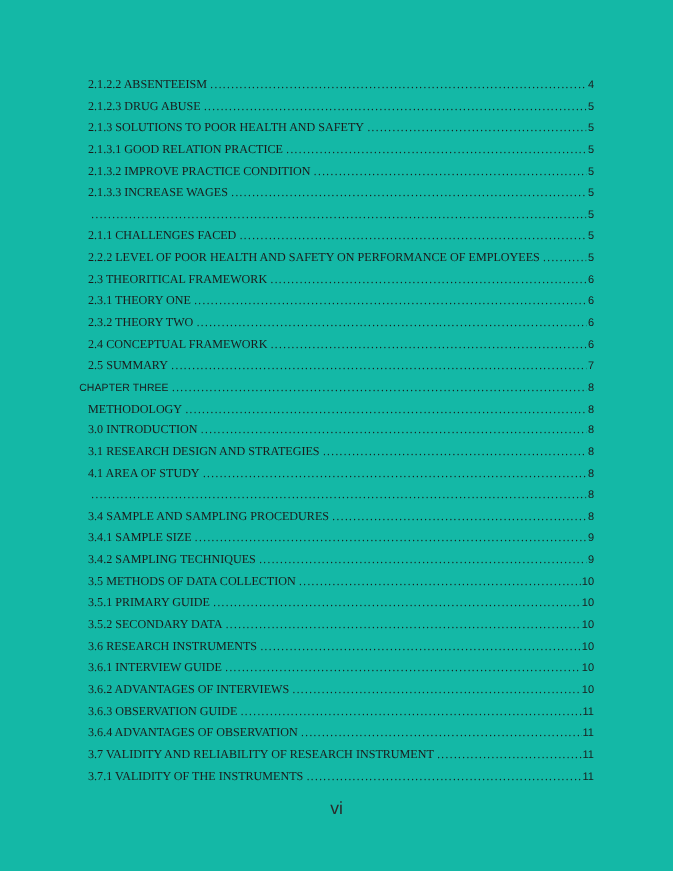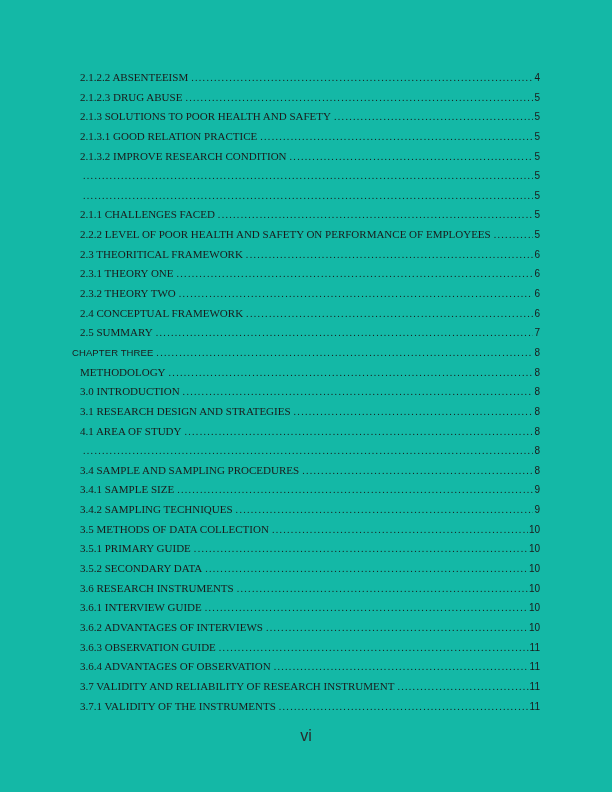--- a/index.html
+++ b/index.html
@@ -88,25 +88,26 @@
         <span class="label">2.1.3 SOLUTIONS TO POOR HEALTH AND SAFETY</span>
         <span class="leader">....................................................................................................................................................................................................................................................................</span>
         <span class="pagenum">5</span>
       </div>
       <div class="toc-row indent">
         <span class="label">2.1.3.1 GOOD RELATION PRACTICE</span>
         <span class="leader">....................................................................................................................................................................................................................................................................</span>
         <span class="pagenum">5</span>
       </div>
       <div class="toc-row indent">
-        <span class="label">2.1.3.2 IMPROVE RESEARCH CONDITION</span>
-        <span class="leader">....................................................................................................................................................................................................................................................................</span>
-        <span class="pagenum">5</span>
-      </div>
-      <div class="toc-row indent">
+        <span class="label">2.1.3.2 IMPROVE PRACTICE CONDITION</span>
+        <span class="leader">....................................................................................................................................................................................................................................................................</span>
+        <span class="pagenum">5</span>
+      </div>
+      <div class="toc-row indent">
+        <span class="label">2.1.3.3 INCREASE WAGES</span>
         <span class="leader">....................................................................................................................................................................................................................................................................</span>
         <span class="pagenum">5</span>
       </div>
       <div class="toc-row indent">
         <span class="leader">....................................................................................................................................................................................................................................................................</span>
         <span class="pagenum">5</span>
       </div>
       <div class="toc-row indent">
         <span class="label">2.1.1 CHALLENGES FACED</span>
         <span class="leader">....................................................................................................................................................................................................................................................................</span>

